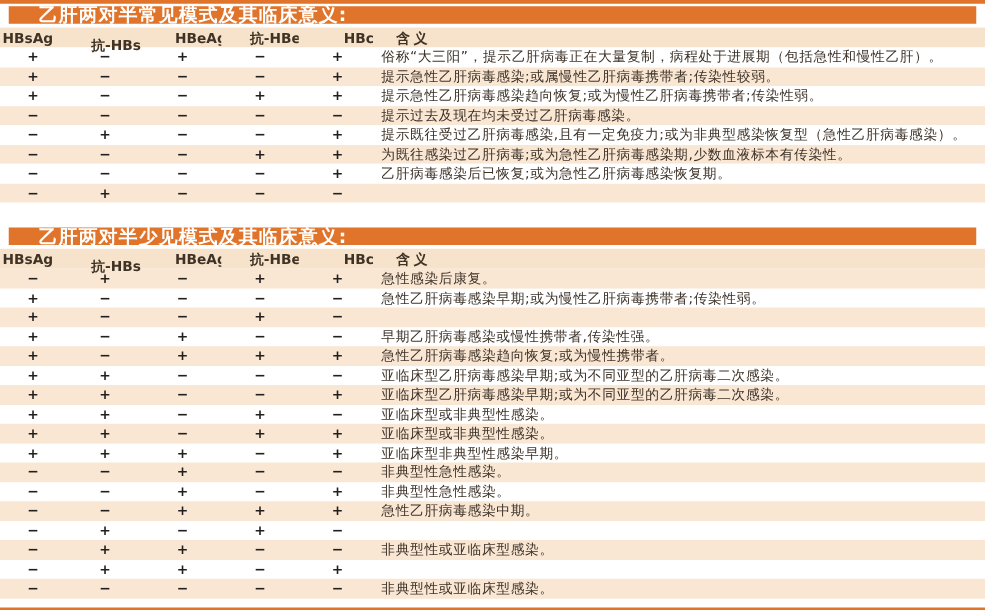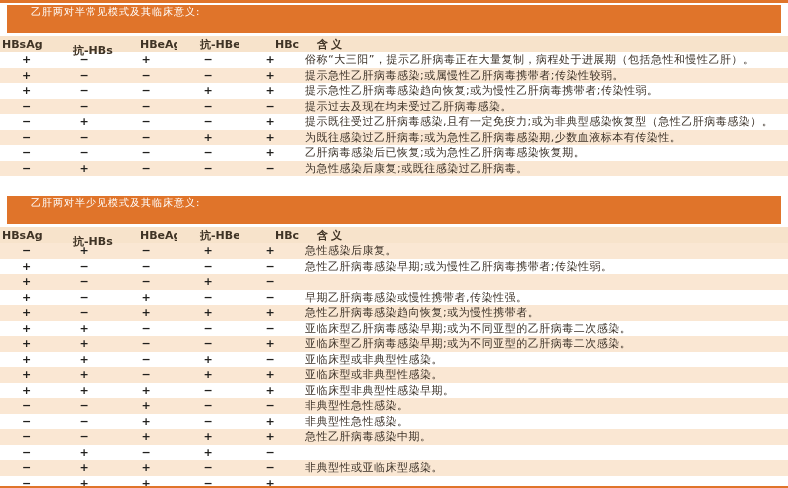--- a/index.html
+++ b/index.html
@@ -5,23 +5,23 @@
   html,body{margin:0;padding:0;}
   .page{
     width:788px;height:488px;background:#ffffff;position:relative;
     font-family:"DejaVu Sans","Liberation Sans",sans-serif;
     color:#3c3228;font-size:11px;overflow:hidden;
   }
   .edge-line{background:var(--accent,#e0742a);width:100%;}
   .edge-top{height:3px;}
   .edge-bottom{height:2px;position:absolute;left:0;bottom:0;}
   .titlebar{
-    height:28px;line-height:14px;margin:0 7px;padding-left:24px;
-    background:var(--accent,#e0742a);color:#ffffff;font-weight:normal;
-    font-size:10px;letter-spacing:1px;white-space:nowrap;
+    height:14px;line-height:14px;margin:0 7px;padding-left:24px;
+    background:var(--accent,#e0742a);color:#ffffff;font-weight:bold;
+    font-size:15px;letter-spacing:1px;white-space:nowrap;
   }
   .t1 .titlebar{margin-top:2px;}
   .t2{margin-top:20px;}
   .hrow{
     display:grid;grid-template-columns:53px 62px 62px 62px 62px 1fr;
     align-items:center;height:16px;margin-top:3px;
     background:var(--header-bg,#f7e3cb);color:#3f3325;font-weight:bold;
   }
   .row{
     display:grid;grid-template-columns:53px 62px 62px 62px 62px 1fr;
@@ -110,21 +110,20 @@
           <div class="cell m">−</div>
           <div class="cell m">+</div>
           <div class="cell meaning">乙肝病毒感染后已恢复;或为急性乙肝病毒感染恢复期。</div>
         </div>
         <div class="row shade">
           <div class="cell m">−</div>
           <div class="cell m">+</div>
           <div class="cell m">−</div>
           <div class="cell m">−</div>
           <div class="cell m">−</div>
-          <div class="cell meaning">为急性感染后康复;或既往感染过乙肝病毒。</div>
         </div>
       </div>
   </div>
 
   <div class="section t2">
     <div class="titlebar">乙肝两对半少见模式及其临床意义:</div>
     <div class="hrow">
         <div class="cell h c0">HBsAg</div>
         <div class="cell h c1">抗-HBs</div>
         <div class="cell h c2">HBeAg</div>

